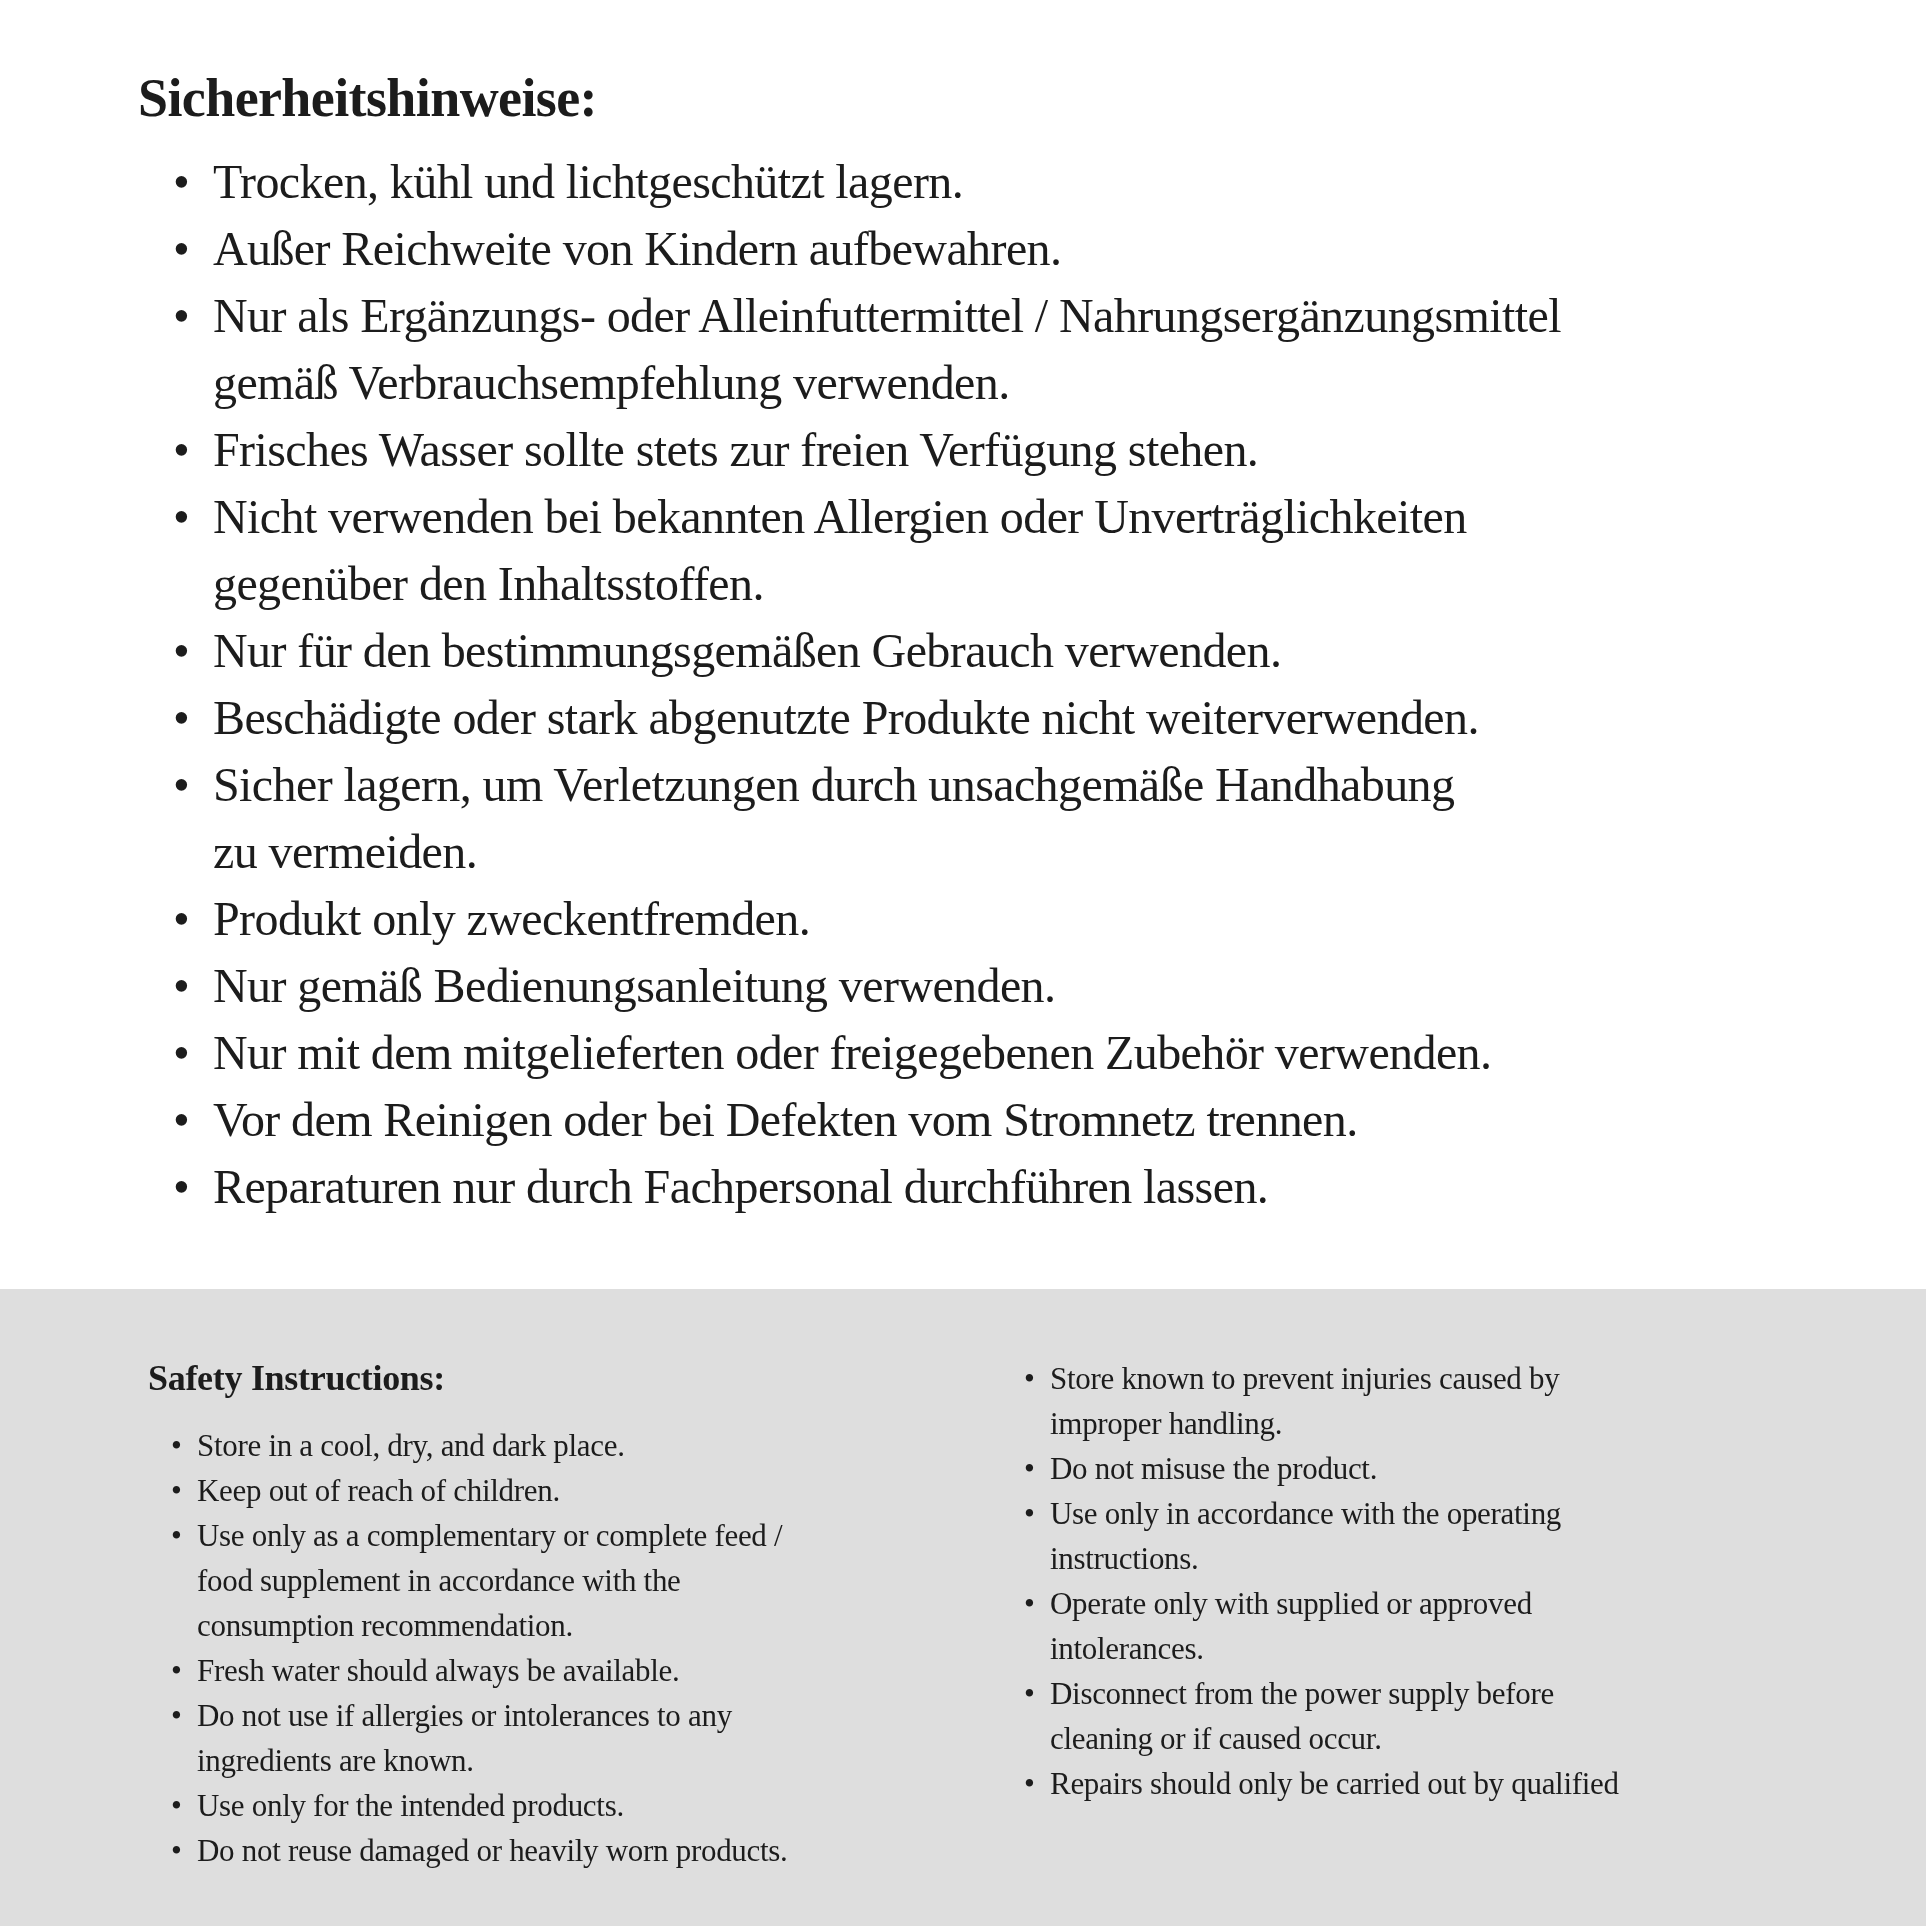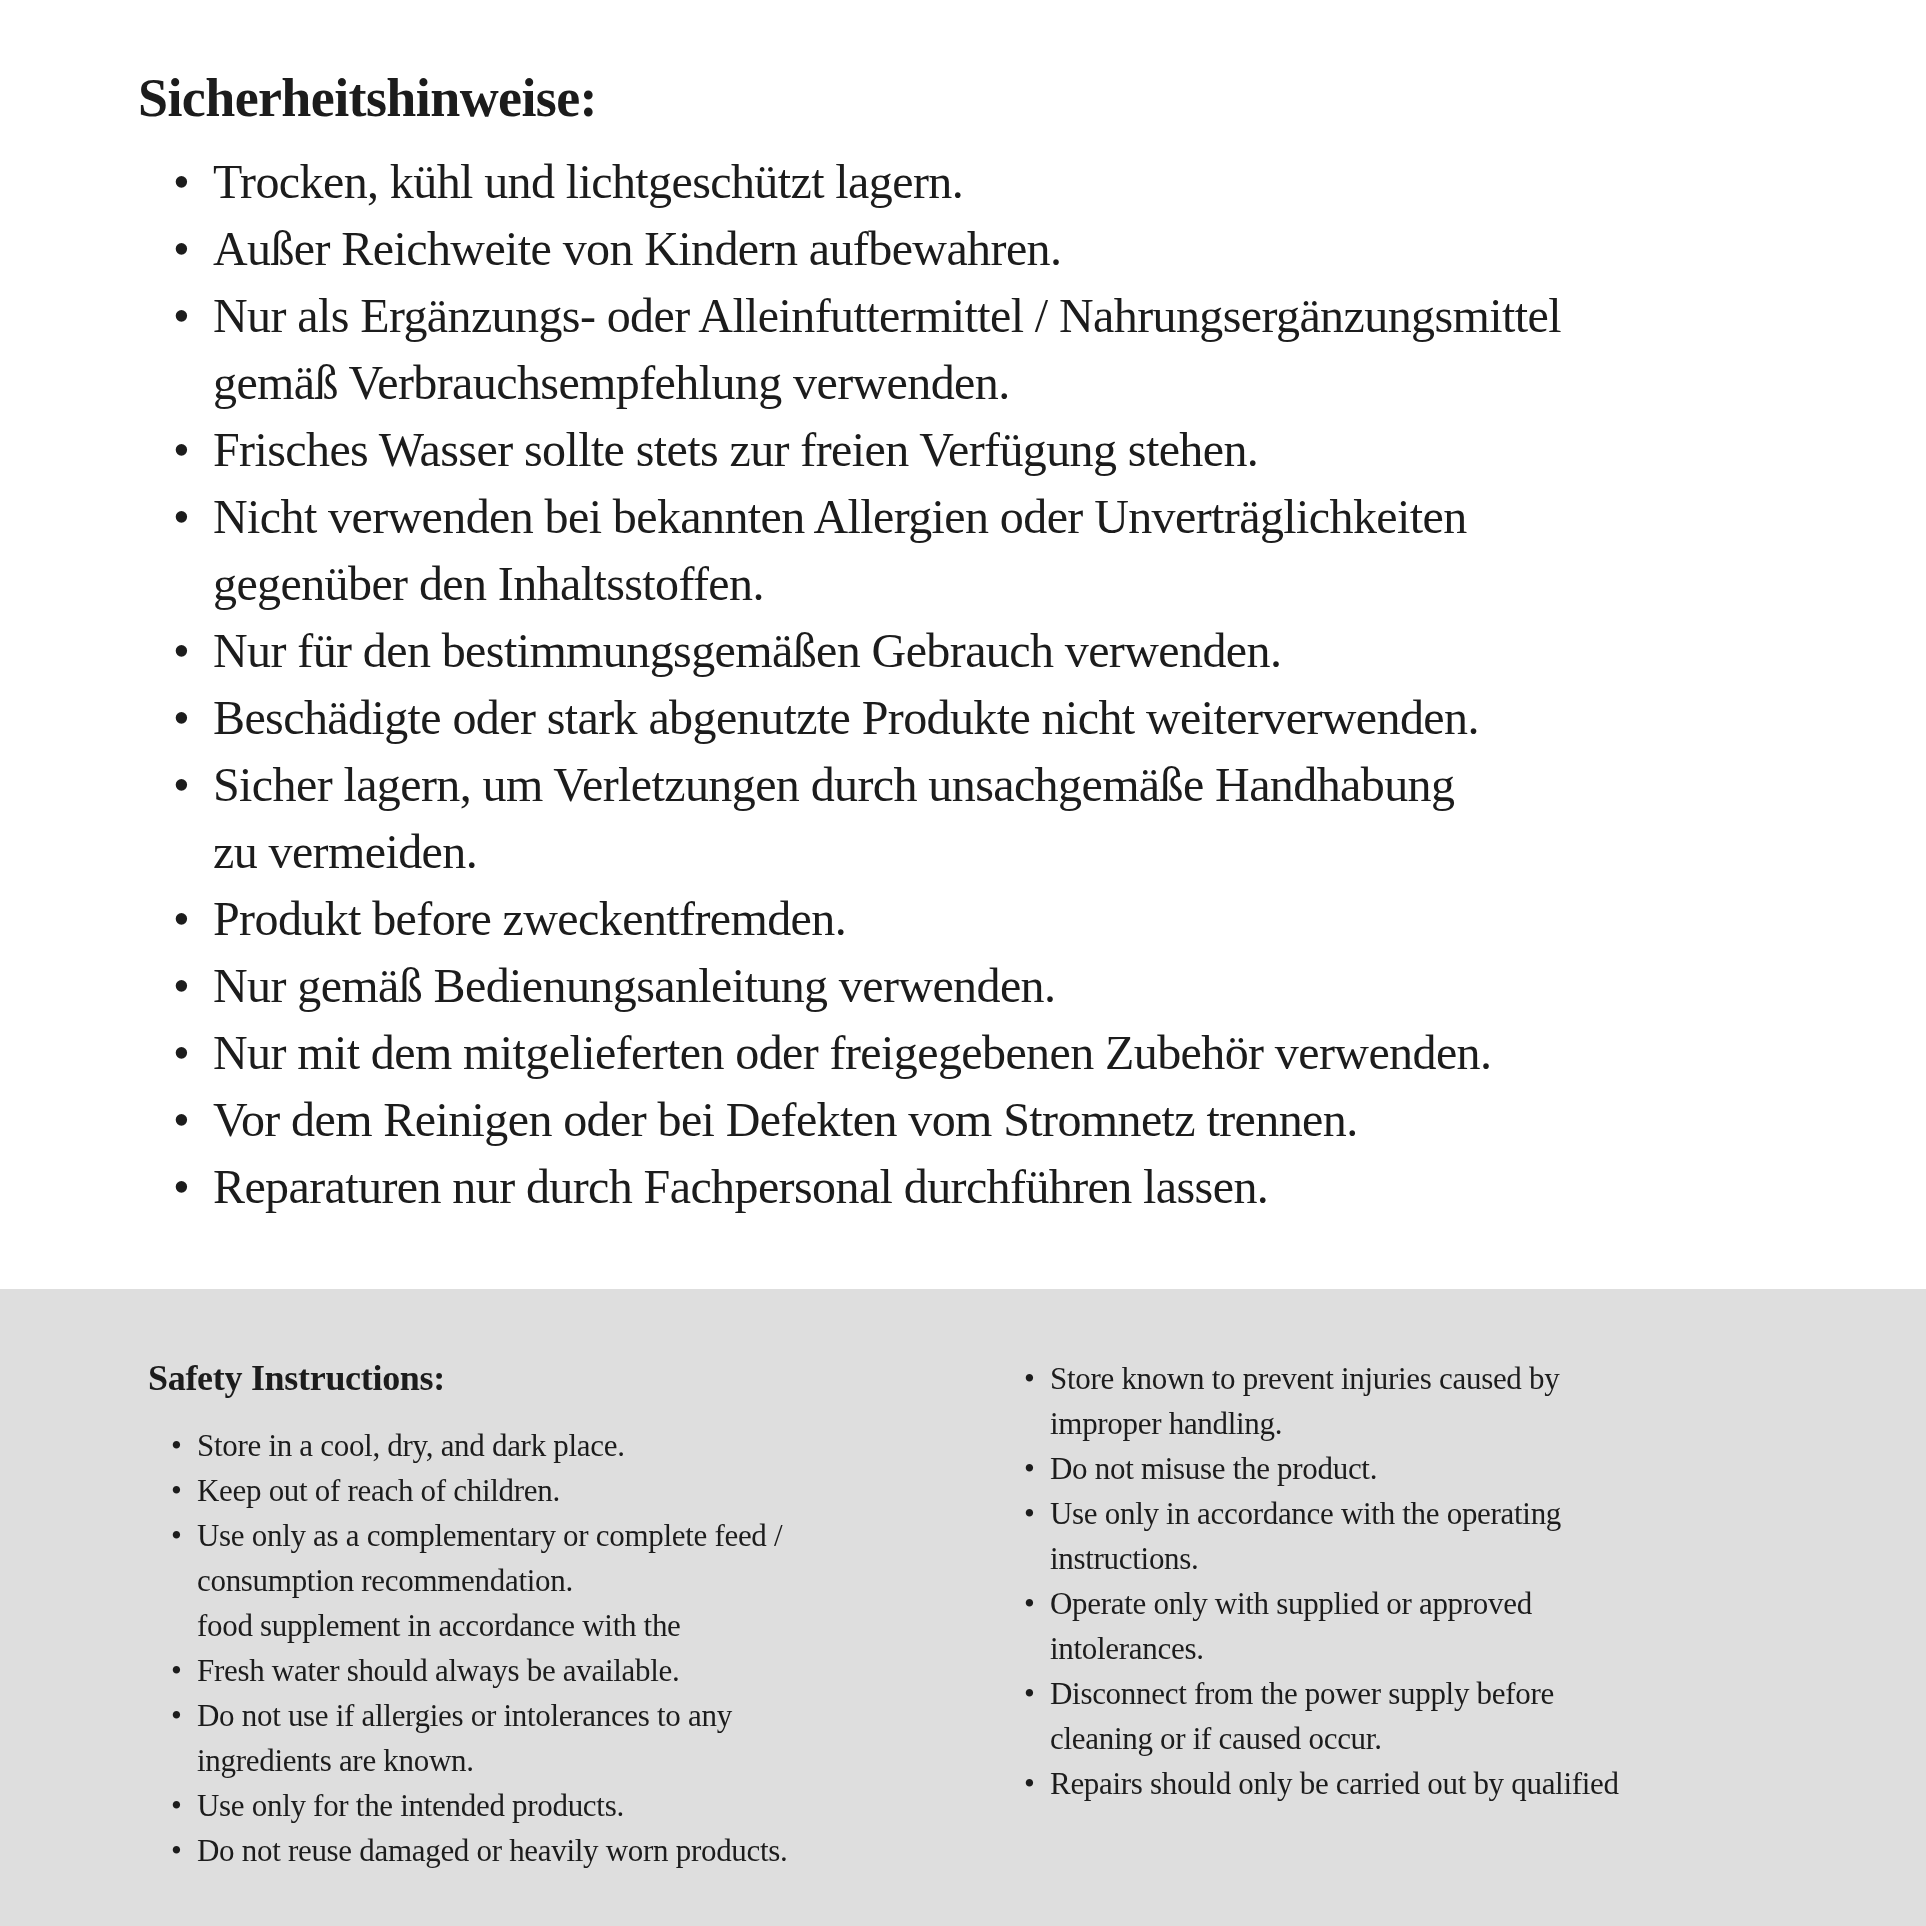--- a/index.html
+++ b/index.html
@@ -93,21 +93,21 @@
         <div class="bullet-row">
           <span class="marker">•</span>
           <span class="line-text">Sicher lagern, um Verletzungen durch unsachgemäße Handhabung</span>
         </div>
         <div class="bullet-row">
           <span class="marker"></span>
           <span class="line-text">zu vermeiden.</span>
         </div>
         <div class="bullet-row">
           <span class="marker">•</span>
-          <span class="line-text">Produkt before zweckentfremden.</span>
+          <span class="line-text">Produkt only zweckentfremden.</span>
         </div>
         <div class="bullet-row">
           <span class="marker">•</span>
           <span class="line-text">Nur gemäß Bedienungsanleitung verwenden.</span>
         </div>
         <div class="bullet-row">
           <span class="marker">•</span>
           <span class="line-text">Nur mit dem mitgelieferten oder freigegebenen Zubehör verwenden.</span>
         </div>
         <div class="bullet-row">
@@ -132,25 +132,25 @@
           <div class="bullet-row">
             <span class="marker">•</span>
             <span class="line-text">Keep out of reach of children.</span>
           </div>
           <div class="bullet-row">
             <span class="marker">•</span>
             <span class="line-text">Use only as a complementary or complete feed /</span>
           </div>
           <div class="bullet-row">
             <span class="marker"></span>
+            <span class="line-text">food supplement in accordance with the</span>
+          </div>
+          <div class="bullet-row">
+            <span class="marker"></span>
             <span class="line-text">consumption recommendation.</span>
-          </div>
-          <div class="bullet-row">
-            <span class="marker"></span>
-            <span class="line-text">food supplement in accordance with the</span>
           </div>
           <div class="bullet-row">
             <span class="marker">•</span>
             <span class="line-text">Fresh water should always be available.</span>
           </div>
           <div class="bullet-row">
             <span class="marker">•</span>
             <span class="line-text">Do not use if allergies or intolerances to any</span>
           </div>
           <div class="bullet-row">

